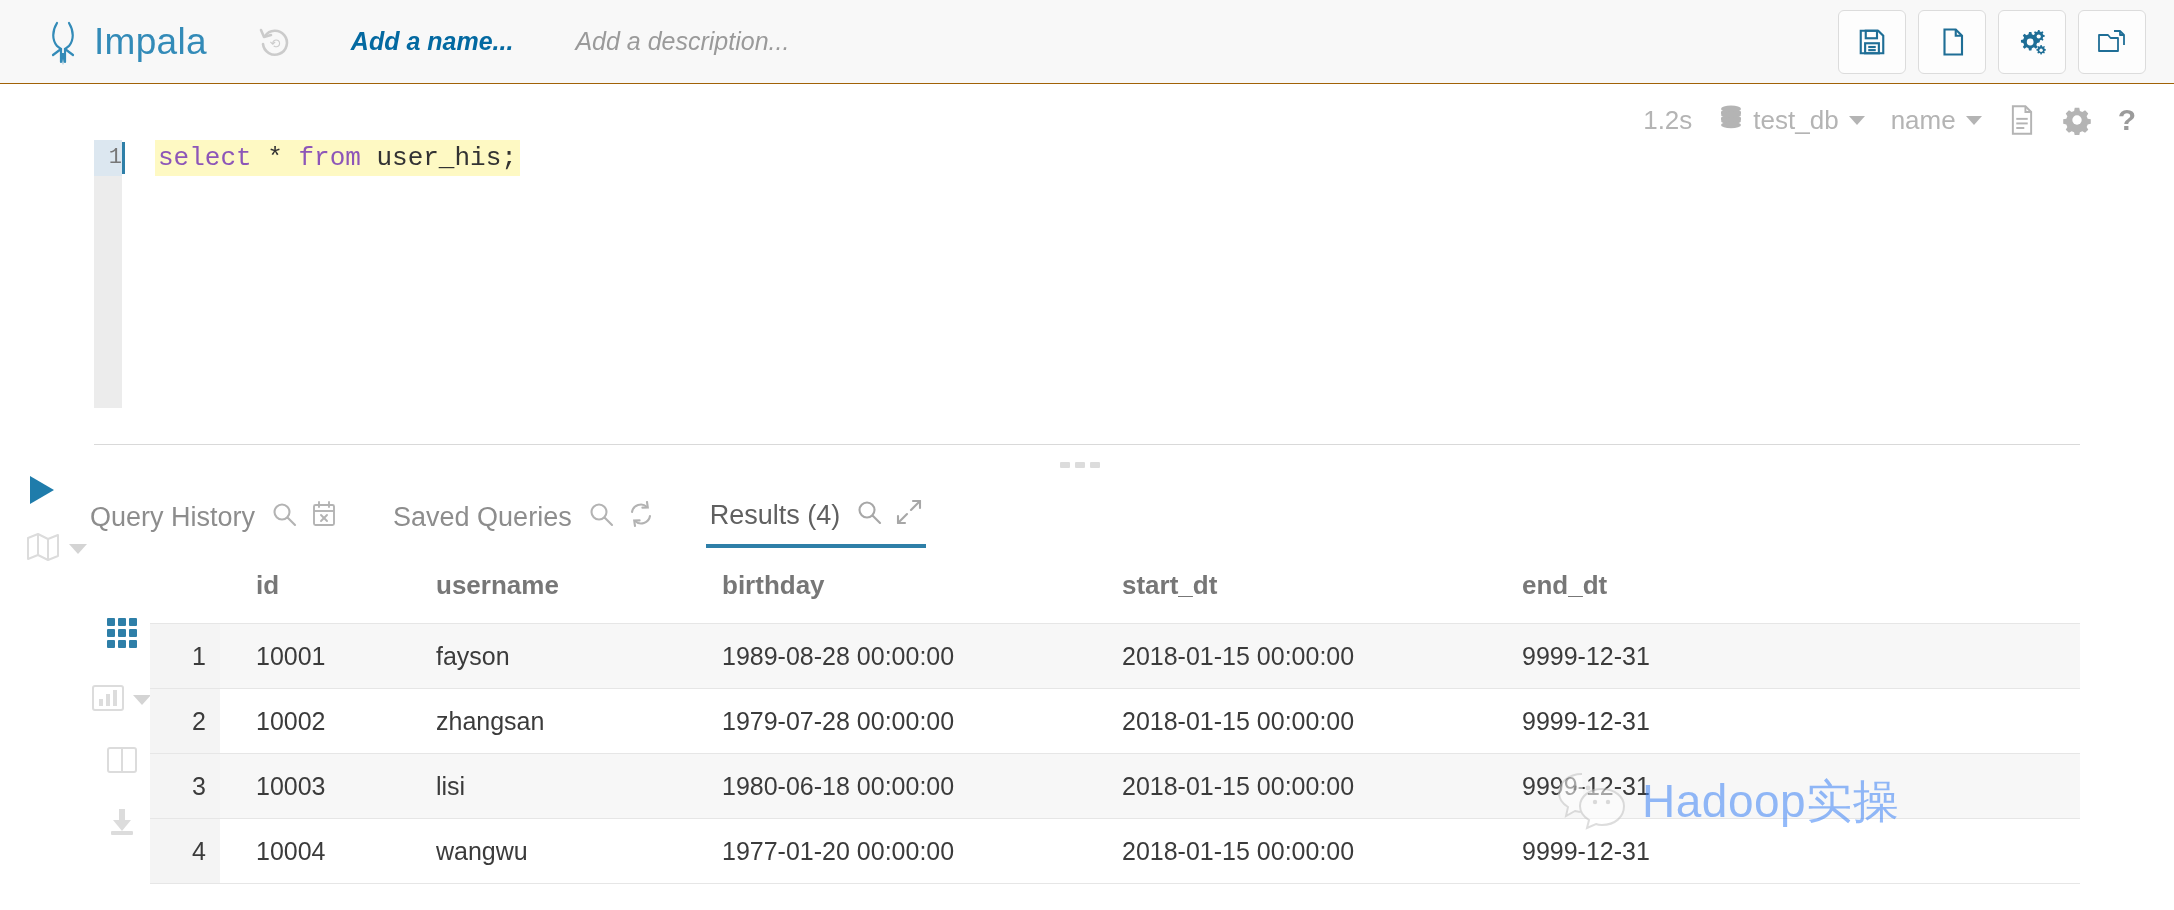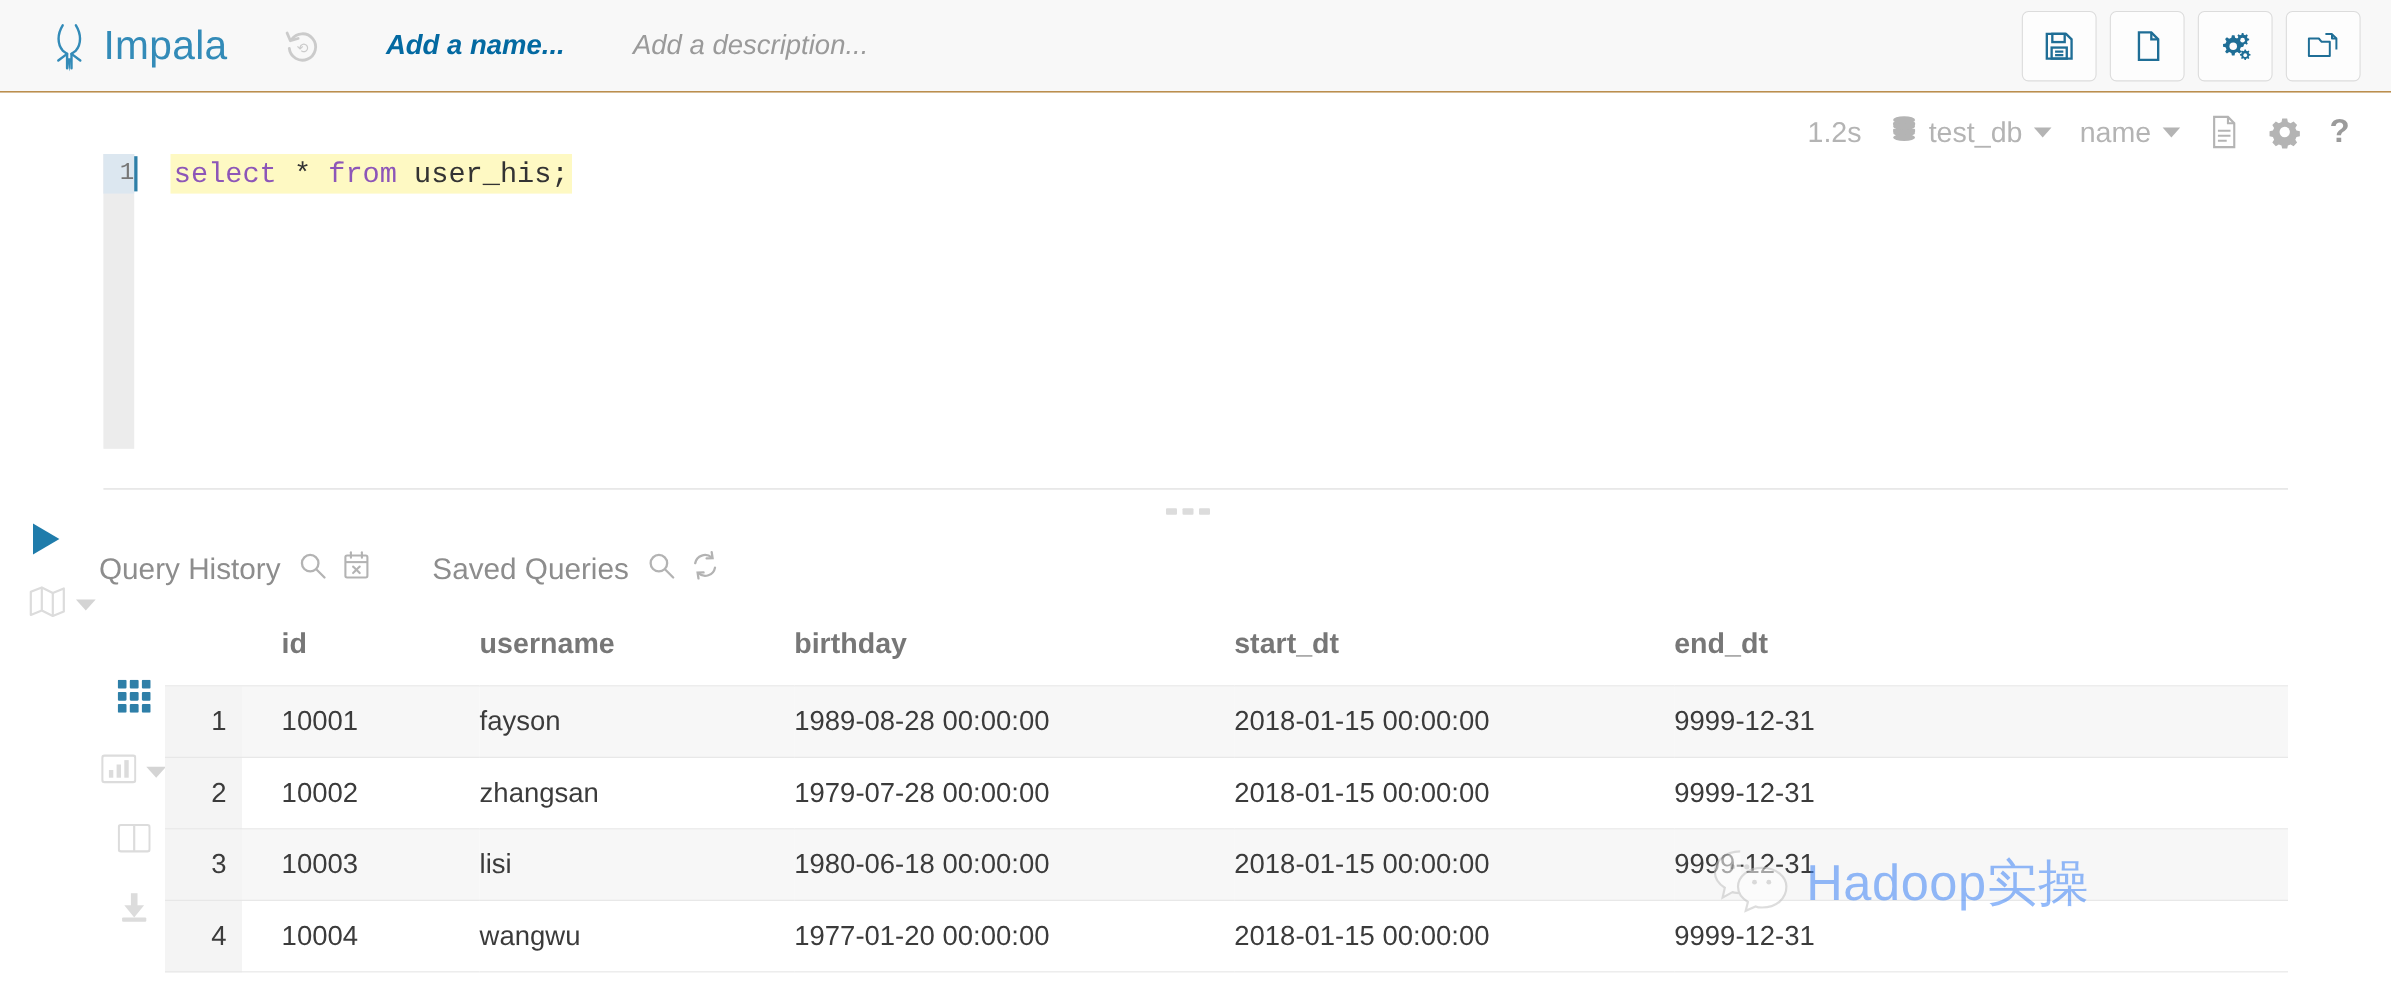--- a/index.html
+++ b/index.html
@@ -466,20 +466,37 @@
     <span class="tab-icon">
       <svg width="26" height="26" viewBox="0 0 26 26" fill="none" stroke="#9a9a9a" stroke-width="2.1" stroke-linecap="round">
         <path d="M4 11 A9 9 0 0 1 19 6"></path>
           <polyline points="19,1 19.8,6.4 14.4,6.6"></polyline>
         <path d="M22 15 A9 9 0 0 1 7 20"></path>
           <polyline points="7,25 6.2,19.6 11.6,19.4"></polyline>
       </svg>
     </span>
   </div>
 
+  <div class="tab active">
+    <span class="tab-label">Results (4)</span>
+    <span class="tab-icon">
+      <svg width="26" height="26" viewBox="0 0 26 26" fill="none" stroke="#8a8a8a" stroke-width="2.1">
+        <circle cx="11" cy="11" r="7.5"></circle>
+          <line x1="16.5" y1="16.5" x2="24" y2="24" stroke-linecap="round"></line>
+      </svg>
+    </span>
+    <span class="tab-icon">
+      <svg width="26" height="26" viewBox="0 0 26 26" fill="none" stroke="#8a8a8a" stroke-width="2.1" stroke-linecap="round" stroke-linejoin="round">
+        <line x1="24" y1="2" x2="15" y2="11"></line>
+          <polyline points="24,9 24,2 17,2"></polyline>
+        <line x1="2" y1="24" x2="11" y2="15"></line>
+          <polyline points="2,17 2,24 9,24"></polyline>
+      </svg>
+    </span>
+  </div>
 
 </div>
 
 <div id="results-area">
 
   <div id="result-tools">
 
     <div class="rt-item" id="grid-icon-holder">
       <span>
         <svg width="30" height="30" viewBox="0 0 30 30" fill="#2e7fa8">

